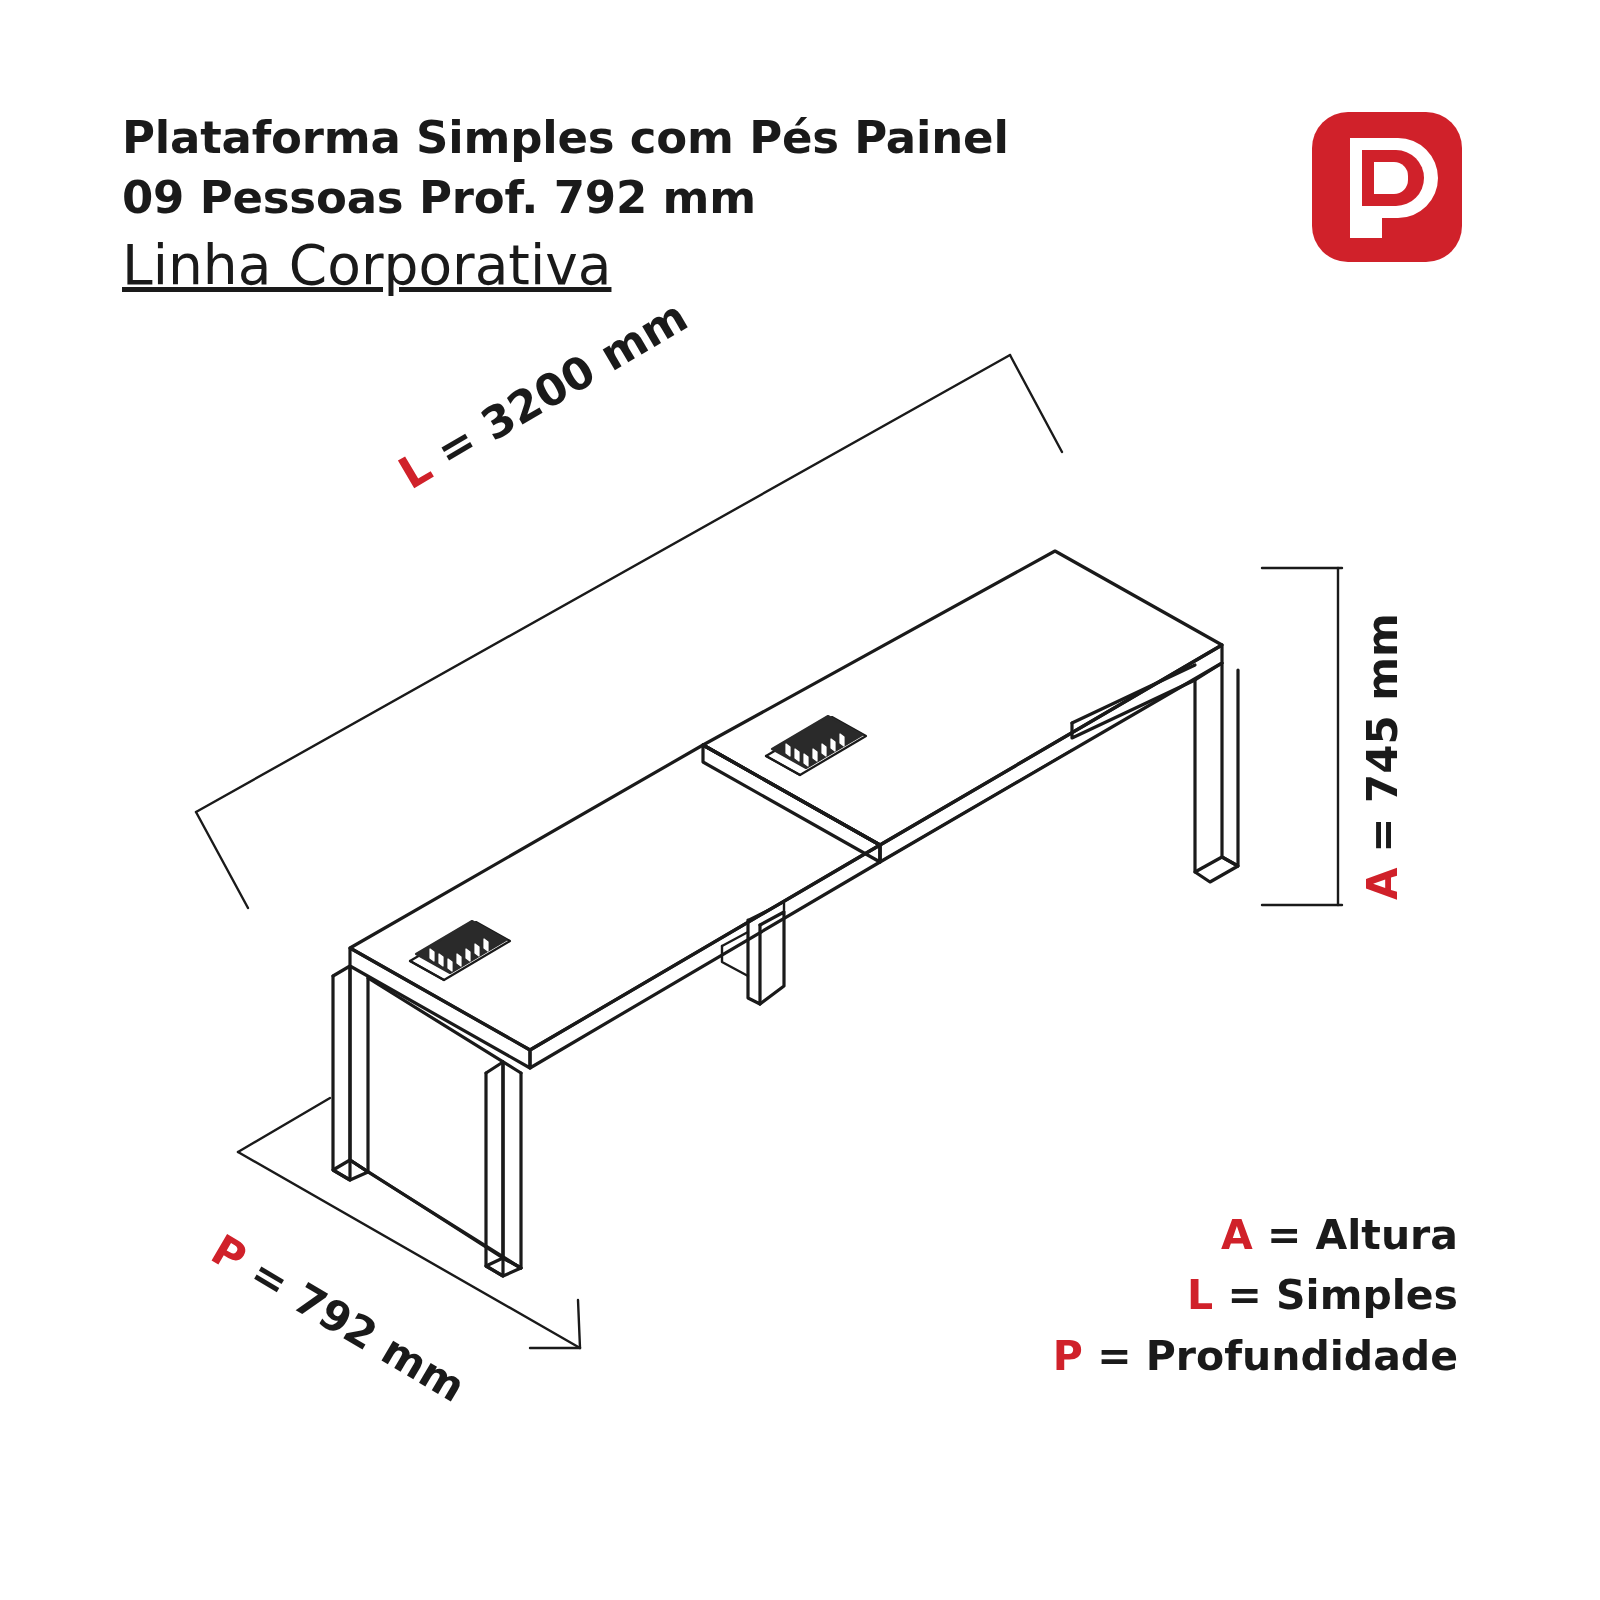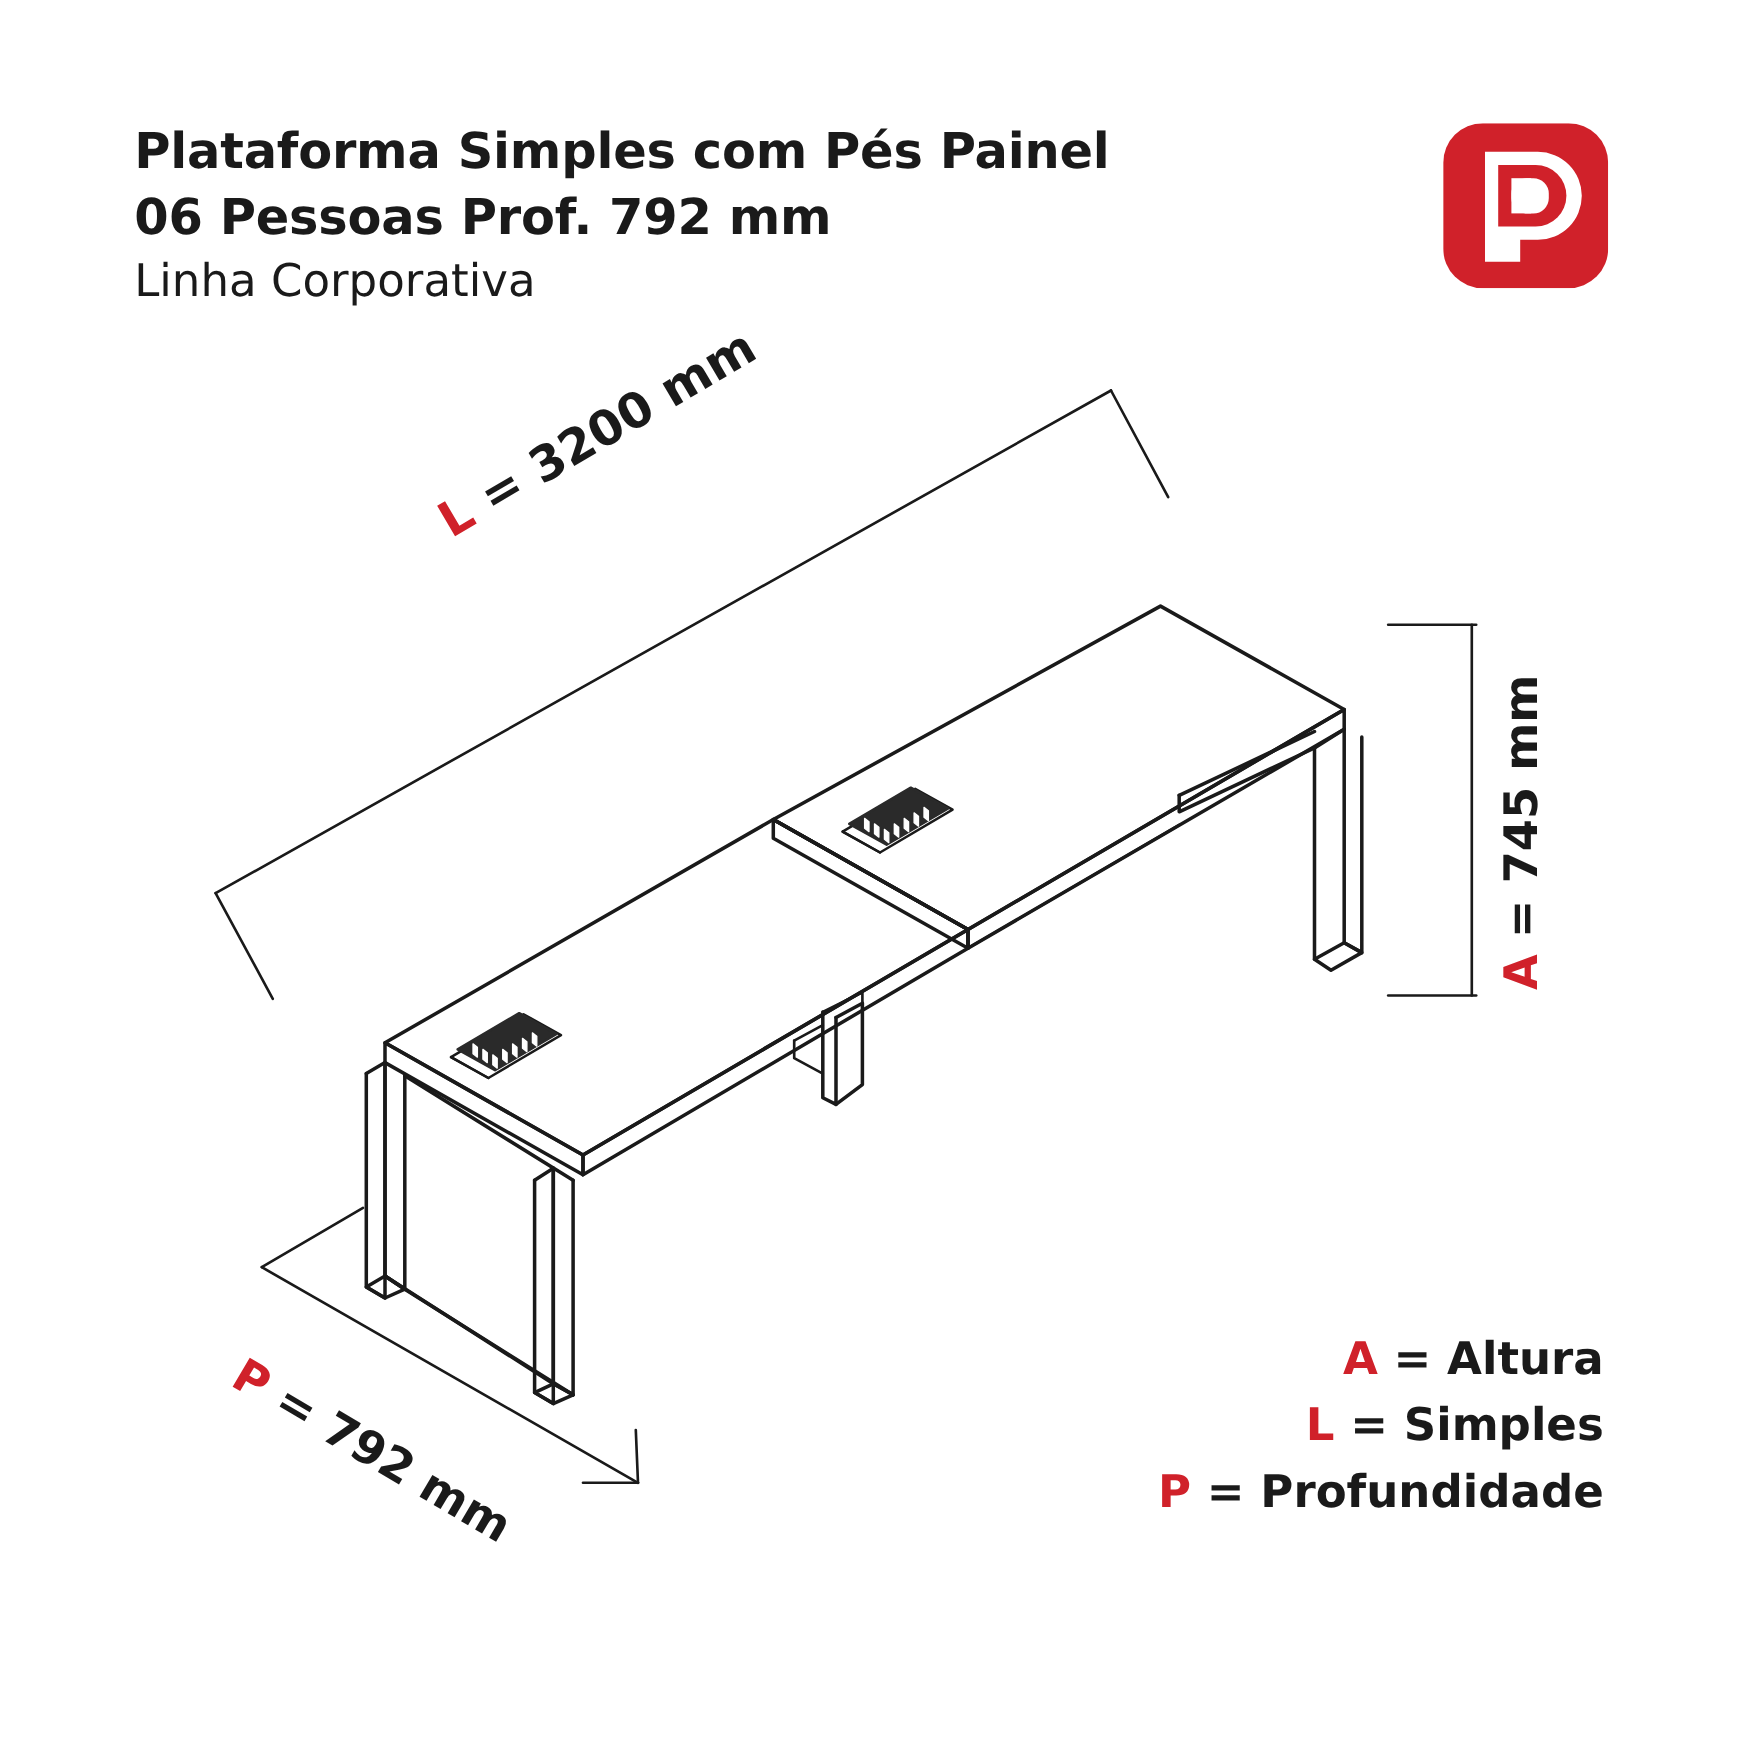--- a/index.html
+++ b/index.html
@@ -31,25 +31,26 @@
   }
   .title-line {
     font-size: 45px;
     font-weight: bold;
     line-height: 1.33;
     letter-spacing: -0.2px;
     color: #1a1a1a;
     white-space: nowrap;
   }
   .subtitle-line {
-    font-size: 41px;
+    font-size: 55px;
     font-weight: normal;
     line-height: 1.35;
     color: #1a1a1a;
     white-space: nowrap;
+    text-decoration: underline;
   }
 
   
   .logo {
     position: absolute;
     right: 138px;
     top: 112px;
     width: 150px;
     height: 150px;
   }
@@ -111,21 +112,21 @@
   }
   .legend-row .key { color: #d0212a; }
 </style>
 </head>
 <body>
 
 <div class="sheet">
 
   <div class="title-block">
     <div class="title-line">Plataforma Simples com Pés Painel</div>
-    <div class="title-line">06 Pessoas Prof. 792 mm</div>
+    <div class="title-line">09 Pessoas Prof. 792 mm</div>
     <div class="subtitle-line">Linha Corporativa</div>
   </div>
 
   <div class="logo">
     <svg viewBox="0 0 150 150" width="150" height="150" aria-hidden="true">
       <path d="M36 0 H114 A36 36 0 0 1 150 36 V114 A36 36 0 0 1 114 150 H36 A36 36 0 0 1 0 114 V36 A36 36 0 0 1 36 0 Z" fill="#d0212a"></path>
       <path d="M38 26 H86 A40 40 0 0 1 86 106 H70 V126 H38 Z" fill="#ffffff"></path>
       <path d="M50 38 H84 A28 28 0 0 1 84 94 H50 Z" fill="#d0212a"></path>
       <rect x="62" y="50" width="34" height="32" rx="14" fill="#ffffff"></rect>
       <rect x="62" y="50" width="18" height="32" fill="#ffffff"></rect>

